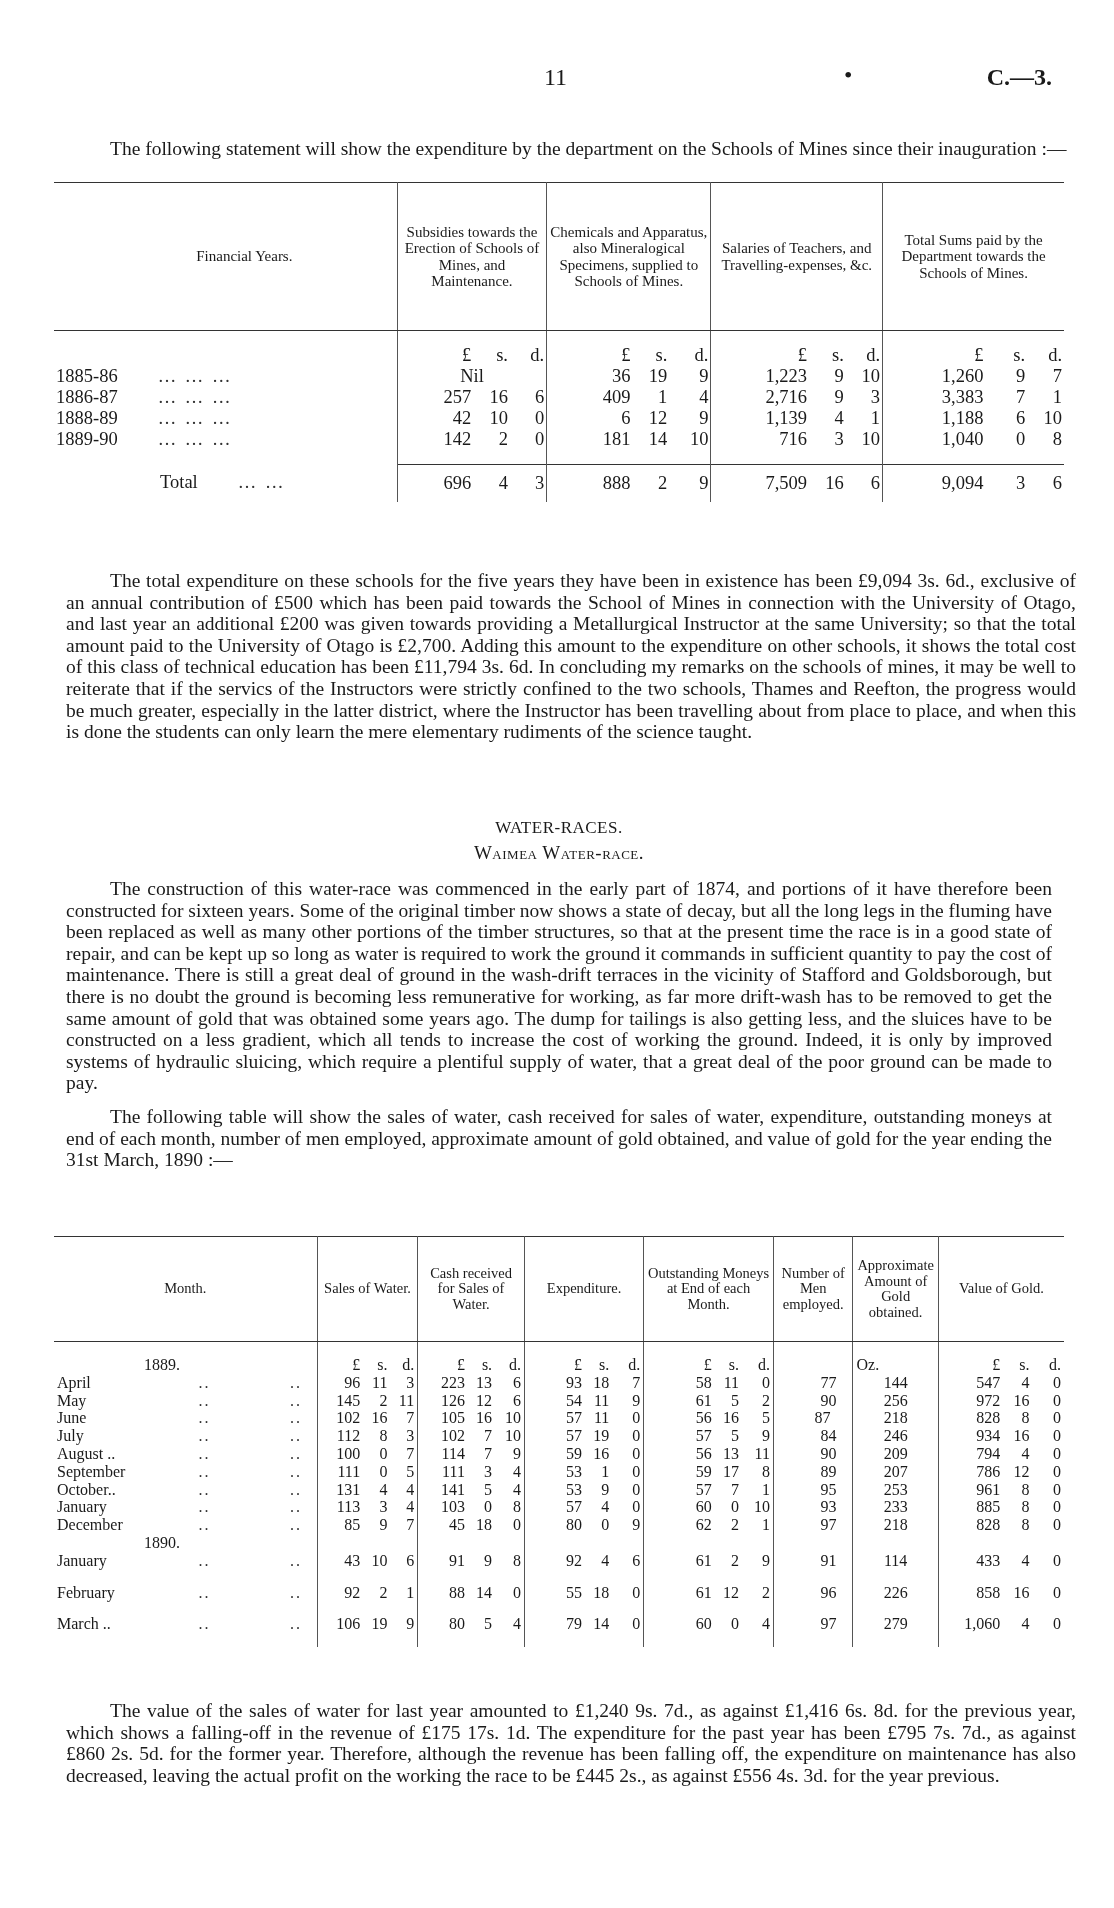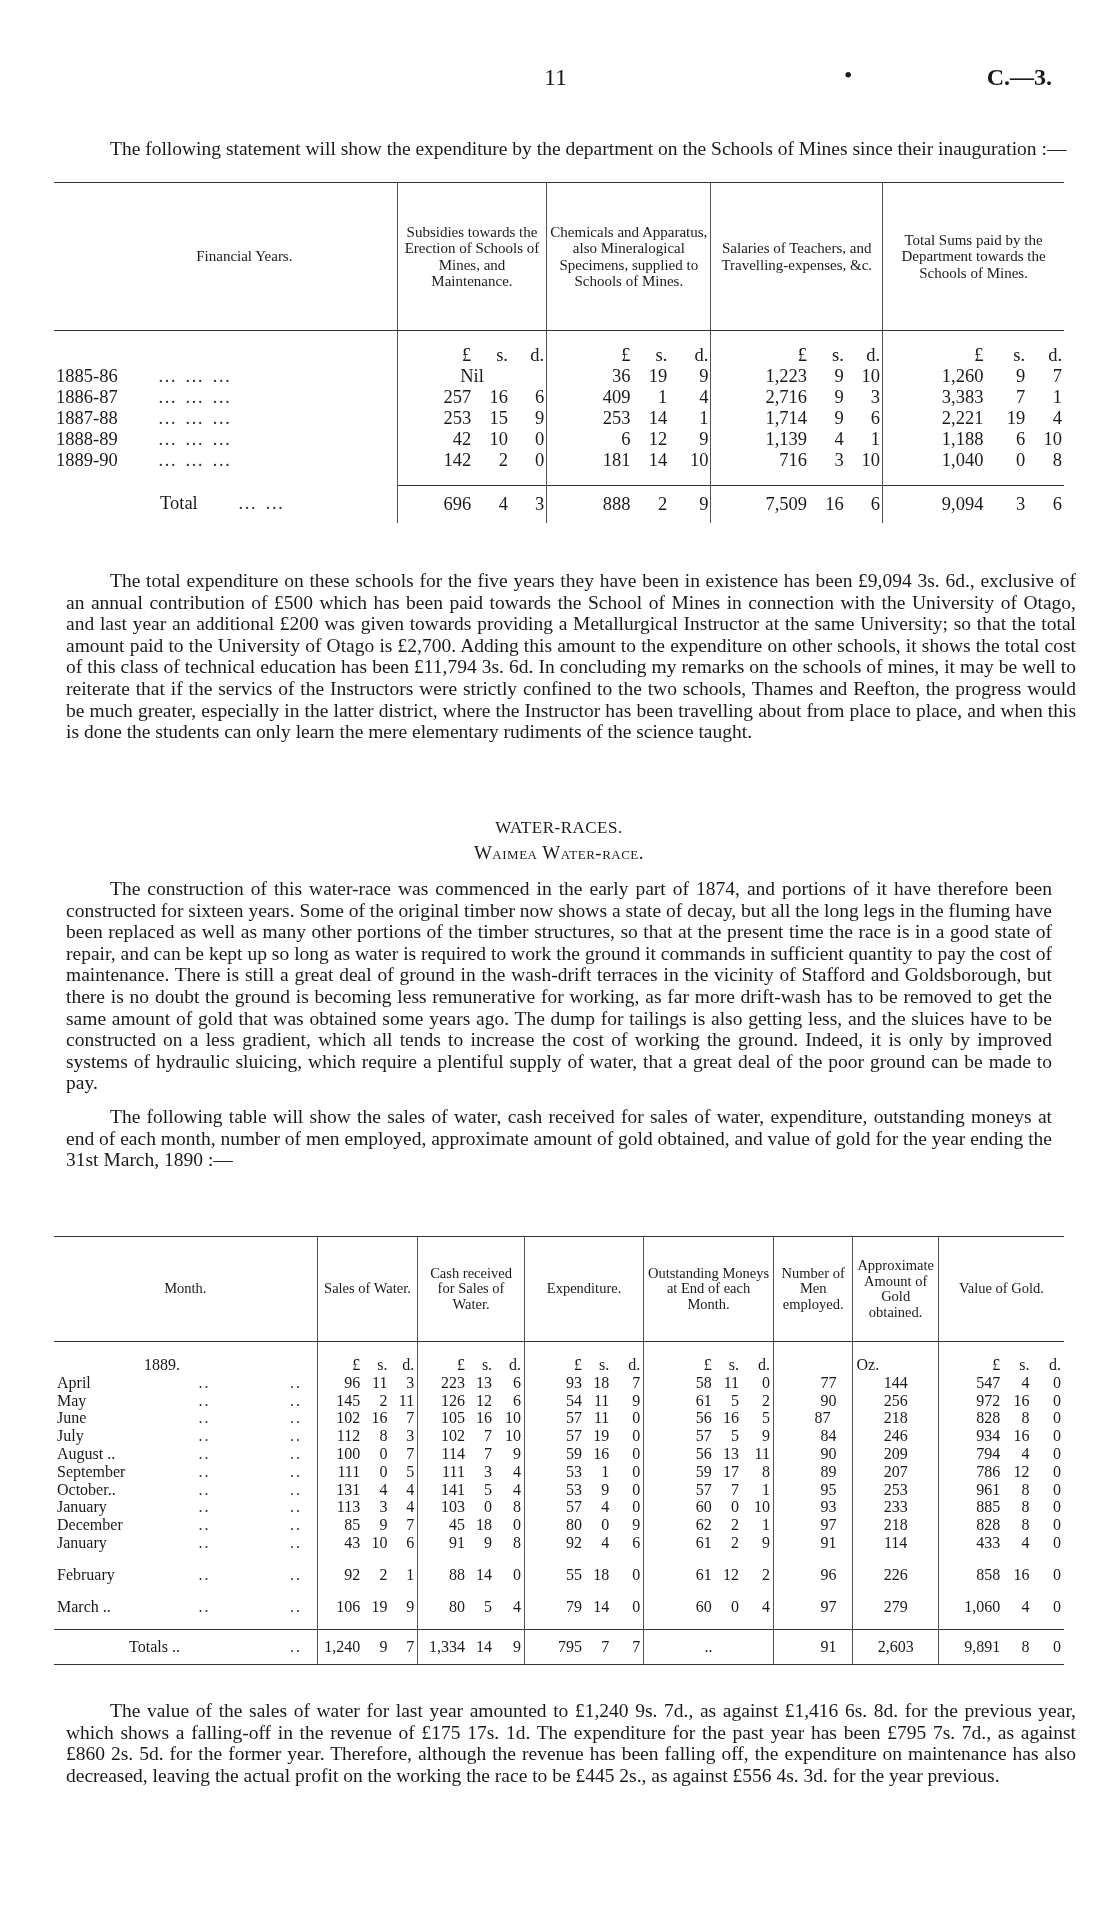--- a/index.html
+++ b/index.html
@@ -125,35 +125,20 @@
           <td class="num">1</td>
           <td class="num">4</td>
         <td class="vl num">2,716</td>
           <td class="num">9</td>
           <td class="num">3</td>
         <td class="vl num">3,383</td>
           <td class="num">7</td>
           <td class="num">1</td>
       </tr>
       <tr>
-        <td><span>1887-88</span><span class="dots" style="margin-left:40px">…          …          …</span></td>
-        <td class="vl num">253</td>
-          <td class="num">15</td>
-          <td class="num">9</td>
-        <td class="vl num">253</td>
-          <td class="num">14</td>
-          <td class="num">1</td>
-        <td class="vl num">1,714</td>
-          <td class="num">9</td>
-          <td class="num">6</td>
-        <td class="vl num">2,221</td>
-          <td class="num">19</td>
-          <td class="num">4</td>
-      </tr>
-      <tr>
         <td><span>1888-89</span><span class="dots" style="margin-left:40px">…          …          …</span></td>
         <td class="vl num">42</td>
           <td class="num">10</td>
           <td class="num">0</td>
         <td class="vl num">6</td>
           <td class="num">12</td>
           <td class="num">9</td>
         <td class="vl num">1,139</td>
           <td class="num">4</td>
           <td class="num">1</td>
@@ -486,20 +471,40 @@
           <td class="vl num">62</td>
           <td class="num">2</td>
           <td class="num">1</td>
           <td class="vl num" style="padding-right:16px">97</td>
           <td class="vl" style="text-align:center">218</td>
           <td class="vl num">828</td>
           <td class="num">8</td>
           <td class="num">0</td>
         </tr>
         <tr>
+          <td class="yr">1890.</td>
+          <td class="vl"></td>
+          <td></td>
+          <td></td>
+          <td class="vl"></td>
+          <td></td>
+          <td></td>
+          <td class="vl"></td>
+          <td></td>
+          <td></td>
+          <td class="vl"></td>
+          <td></td>
+          <td></td>
+          <td class="vl"></td>
+          <td class="vl"></td>
+          <td class="vl"></td>
+          <td></td>
+          <td></td>
+        </tr>
+        <tr>
           <td style="padding-bottom:14px">
             <div class="mname">
               <span class="mn">January</span>
               <span class="d1 dots" style="text-align:center">..</span>
               <span class="d2 dots">..</span>
             </div>
           </td>
           <td class="vl num">43</td>
           <td class="num">10</td>
           <td class="num">6</td>
@@ -563,40 +568,17 @@
           <td class="num">0</td>
           <td class="vl num">60</td>
           <td class="num">0</td>
           <td class="num">4</td>
           <td class="vl num" style="padding-right:16px">97</td>
           <td class="vl" style="text-align:center">279</td>
           <td class="vl num">1,060</td>
           <td class="num">4</td>
           <td class="num">0</td>
         </tr>
-        <tr class="totrow">
-          <td>
-            <div class="mname">
-              <span style="width:195px;text-align:center;display:inline-block">Totals ..</span>
-              <span class="d2 dots">..</span>
-            </div>
-          </td>
-          <td class="vl num">1,240</td>
-          <td class="num">9</td>
-          <td class="num">7</td>
-          <td class="vl num">1,334</td>
-          <td class="num">14</td>
-          <td class="num">9</td>
-          <td class="vl num">795</td>
-          <td class="num">7</td>
-          <td class="num">7</td>
-          <td colspan="3" class="vl" style="text-align:center">..</td>
-          <td class="vl num" style="padding-right:16px">91</td>
-          <td class="vl" style="text-align:center">2,603</td>
-          <td class="vl num">9,891</td>
-          <td class="num">8</td>
-          <td class="num">0</td>
-        </tr>
       </tbody>
   </table>
 
   <p class="para4 indent">The value of the sales of water for last year amounted to £1,240 9s. 7d., as against £1,416 6s. 8d. for the previous year, which shows a falling-off in the revenue of £175 17s. 1d. The expenditure for the past year has been £795 7s. 7d., as against £860 2s. 5d. for the former year. Therefore, although the revenue has been falling off, the expenditure on maintenance has also decreased, leaving the actual profit on the working the race to be £445 2s., as against £556 4s. 3d. for the year previous.</p>
 </div>
 
 </body></html>

